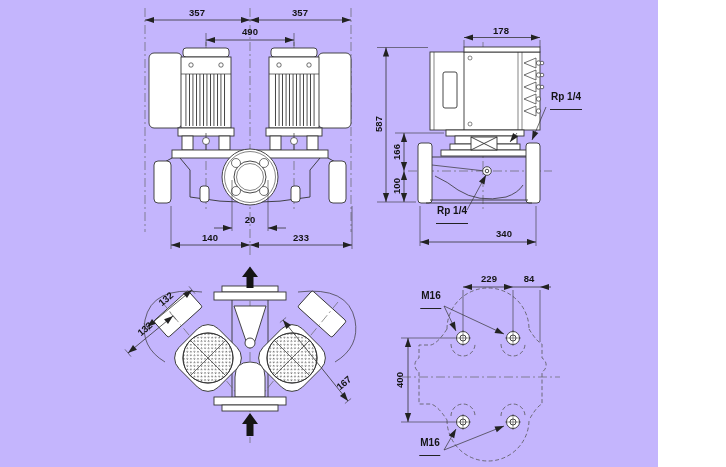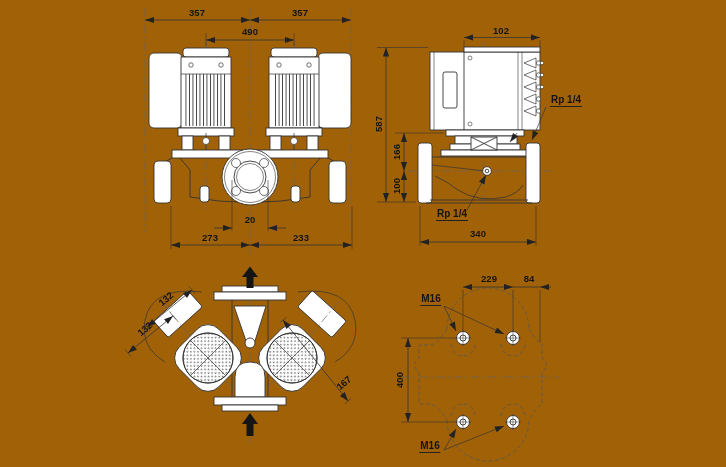--- a/index.html
+++ b/index.html
@@ -1,24 +1,24 @@
 <!DOCTYPE html>
 <html><head>
 <meta charset="utf-8">
 <style>
   html,body{margin:0;padding:0;background:#fff;}
-  #canvas{position:relative;width:726px;height:467px;background:#a16207;overflow:hidden;
+  #canvas{position:relative;width:658px;height:467px;background:#c4b5fd;overflow:hidden;
           font-family:"Liberation Sans",sans-serif;}
   #linework{position:absolute;left:0;top:0;}
   .dim{position:absolute;transform:translate(-50%,-50%);font:bold 9.5px "Liberation Sans",sans-serif;
        color:#141414;white-space:nowrap;line-height:1;}
   .rot{transform:translate(-50%,-50%) rotate(-90deg);}
   .rot40{transform:translate(-50%,-50%) rotate(-40deg);}
   .lbl{position:absolute;transform:translate(-50%,-50%);font:bold 10px "Liberation Sans",sans-serif;
-       color:#141414;white-space:nowrap;line-height:1;border-bottom:1.2px solid #222;padding:0 1px 1px 1px;}
+       color:#141414;white-space:nowrap;line-height:1;border-bottom:1.2px solid #222;padding:0 1px 7px 1px;}
 </style>
 </head>
 <body>
 
 <div id="canvas">
 
 <svg id="linework" width="726" height="467" viewBox="0 0 726 467">
   <defs>
     <marker id="aE" markerUnits="userSpaceOnUse" markerWidth="10" markerHeight="8" refX="9.5" refY="3.5" orient="auto">
       <path d="M0.5,0.4 L9.5,3.5 L0.5,6.6 Z" fill="#222"></path>
@@ -268,28 +268,28 @@
       <line x1="444" y1="450" x2="456" y2="429" stroke-width="0.7" marker-end="url(#aE)"></line>
       <line x1="444" y1="450" x2="504" y2="426" stroke-width="0.7" marker-end="url(#aE)"></line>
     </g>
   </g>
 </svg>
 
 <div class="dim" style="left:197px;top:13px">357</div>
 <div class="dim" style="left:300px;top:13px">357</div>
 <div class="dim" style="left:250px;top:32px">490</div>
 <div class="dim" style="left:250px;top:220px">20</div>
-<div class="dim" style="left:210px;top:238px">273</div>
+<div class="dim" style="left:210px;top:238px">140</div>
 <div class="dim" style="left:301px;top:238px">233</div>
 
-<div class="dim" style="left:501px;top:31px">102</div>
+<div class="dim" style="left:501px;top:31px">178</div>
 <div class="dim rot" style="left:379px;top:124px">587</div>
 <div class="dim rot" style="left:397px;top:152px">166</div>
 <div class="dim rot" style="left:397px;top:186px">100</div>
-<div class="dim" style="left:478px;top:234px">340</div>
+<div class="dim" style="left:504px;top:234px">340</div>
 <div class="lbl" style="left:566px;top:101px">Rp 1/4</div>
 <div class="lbl" style="left:452px;top:215px">Rp 1/4</div>
 
 <div class="dim rot40" style="left:166px;top:299px">132</div>
 <div class="dim rot40" style="left:145px;top:329px">132</div>
 <div class="dim rot40" style="left:344px;top:383px">167</div>
 
 <div class="dim" style="left:489px;top:279px">229</div>
 <div class="dim" style="left:529px;top:279px">84</div>
 <div class="dim rot" style="left:400px;top:380px">400</div>

